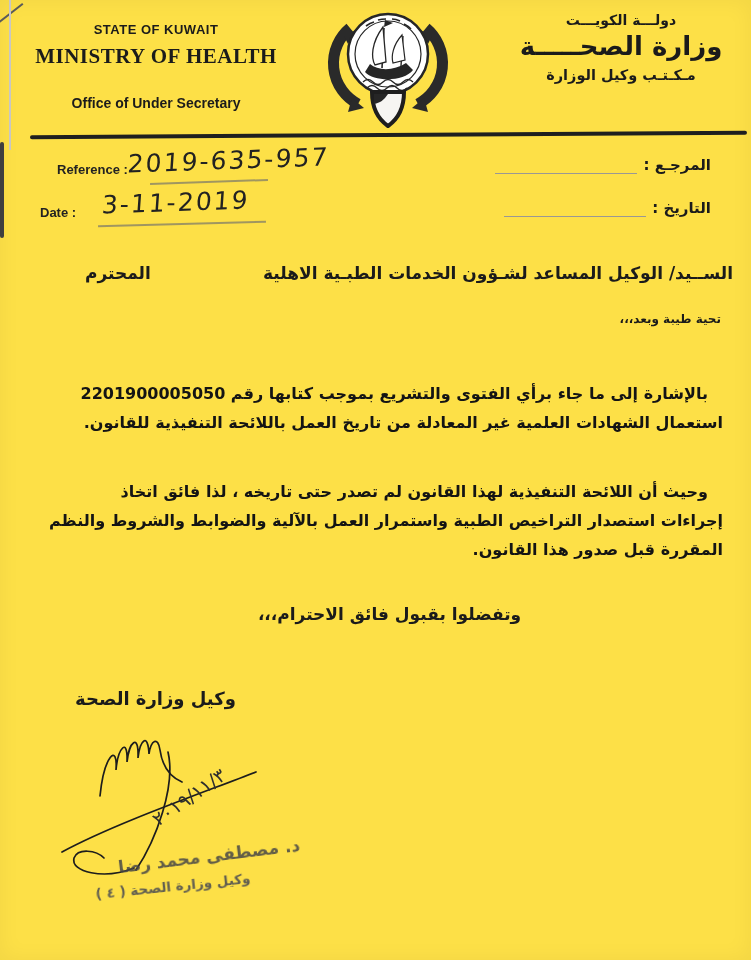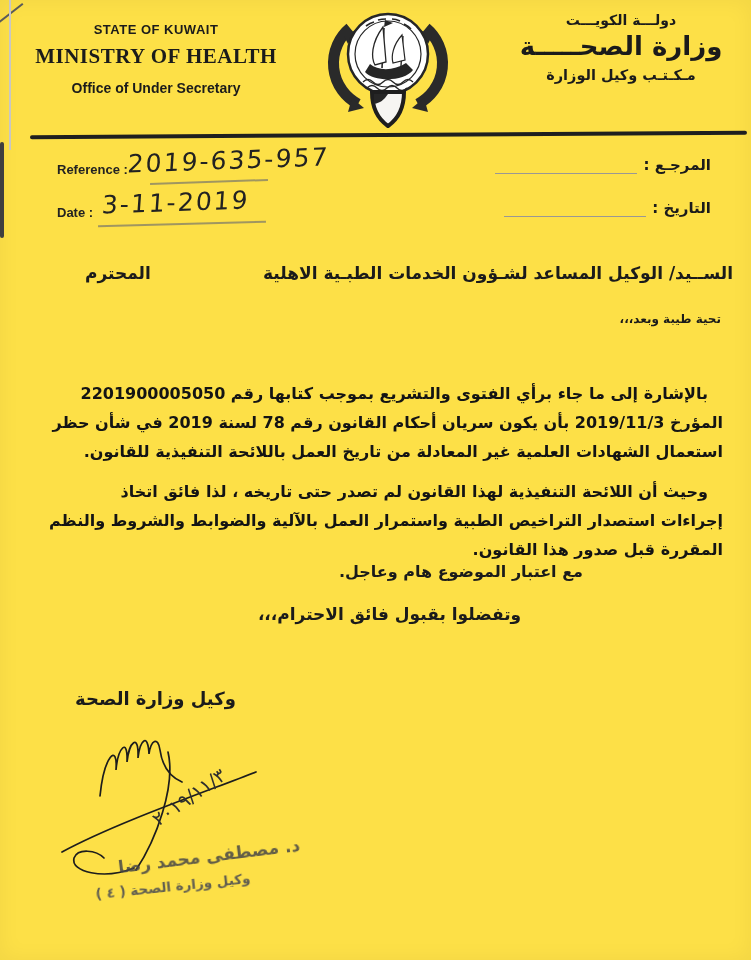--- a/index.html
+++ b/index.html
@@ -11,21 +11,21 @@
   }
   
   .corner-mark{position:absolute;left:-4px;top:12px;width:30px;height:2px;background:#5a5a5a;transform:rotate(-38deg);}
   .edge-faint{position:absolute;left:9px;top:0;width:2px;height:150px;background:#c9c7c2;}
   .edge-dark{position:absolute;left:0;top:142px;width:4px;height:96px;background:#3f3f3f;border-radius:2px;}
 
   
   .lh-en{position:absolute;left:30px;top:22px;width:252px;text-align:center;}
   .lh-en .l1{font:700 13px "Liberation Sans","DejaVu Sans",sans-serif;letter-spacing:.5px;}
   .lh-en .l2{font:700 21px "Liberation Serif","DejaVu Serif",serif;margin-top:7px;letter-spacing:.5px;}
-  .lh-en .l3{font:700 14px "Liberation Sans","DejaVu Sans",sans-serif;margin-top:11px;}
+  .lh-en .l3{font:700 14px "Liberation Sans","DejaVu Sans",sans-serif;margin-top:26px;}
   .lh-ar{position:absolute;right:26px;top:12px;width:208px;text-align:center;direction:rtl;}
   .lh-ar .l1{font-weight:700;font-size:14px;}
   .lh-ar .l2{font-weight:700;font-size:26px;margin-top:3px;}
   .lh-ar .l3{font-weight:700;font-size:14.5px;margin-top:6px;}
   .emblem{position:absolute;left:322px;top:0px;}
 
   .rule{position:absolute;left:30px;top:133px;width:717px;height:4px;background:#1f1f1f;transform:rotate(-.35deg);border-radius:2px;}
 
   
   .lbl-en{position:absolute;font:700 13px "Liberation Sans","DejaVu Sans",sans-serif;color:#222;}
@@ -108,48 +108,46 @@
   <div class="rule"></div>
 
   <div class="lbl-en" style="left:57px;top:162px;">Reference :</div>
   <div class="hand" style="left:128px;top:146px;">2019-635-957</div>
   <div class="hand-underline" style="left:150px;top:181px;width:118px;transform:rotate(-2deg);"></div>
   <div class="row-ar" style="top:156px;">
     <span class="lab">المرجـع :</span>
     <span class="blank"></span>
   </div>
 
-  <div class="lbl-en" style="left:57px;top:205px;">Date :</div>
+  <div class="lbl-en" style="left:40px;top:205px;">Date :</div>
   <div class="hand" style="left:102px;top:188px;">3-11-2019</div>
   <div class="hand-underline" style="left:98px;top:223px;width:168px;transform:rotate(-1.5deg);"></div>
   <div class="row-ar" style="top:199px;">
     <span class="lab">التاريخ :</span>
     <span class="blank"></span>
   </div>
 
   <div class="addr-row">
     <span>الســيد/ الوكيل المساعد لشـؤون الخدمات الطبـية الاهلية</span>
     <span>المحترم</span>
   </div>
 
   <div class="salutation">تحية طيبة وبعد،،،</div>
 
   <div class="para p1">
     <div class="ln indent">بالإشارة إلى ما جاء برأي الفتوى والتشريع بموجب كتابها رقم 2201900005050</div>
-    <div class="ln">المؤرخ 2019/11/3 بأن يكون سريان أحكام القانون رقم 78 لسنة 2019 في شأن حظر</div>
     <div class="ln">استعمال الشهادات العلمية غير المعادلة من تاريخ العمل باللائحة التنفيذية للقانون.</div>
   </div>
 
   <div class="para p2">
     <div class="ln indent">وحيث أن اللائحة التنفيذية لهذا القانون لم تصدر حتى تاريخه ، لذا فائق اتخاذ</div>
     <div class="ln">إجراءات استصدار التراخيص الطبية واستمرار العمل بالآلية والضوابط والشروط والنظم</div>
     <div class="ln">المقررة قبل صدور هذا القانون.</div>
   </div>
 
-  <div class="note">مع اعتبار الموضوع هام وعاجل.</div>
 
   <div class="closing">وتفضلوا بقبول فائق الاحترام،،،</div>
 
   <div class="signer">وكيل وزارة الصحة</div>
 
   <div class="sig">
     <svg width="250" height="190" viewBox="0 0 250 190">
       <g stroke="#1d1d1d" stroke-width="1.7" fill="none" stroke-linecap="round">
         <path d="M52,84 C56,44 70,30 68,58 C70,36 80,24 79,50 C81,30 91,20 90,46 C92,28 100,20 101,42 C103,28 110,24 112,38 C114,52 120,64 134,70"></path>
         <path d="M120,40 C128,74 108,128 88,158"></path>

